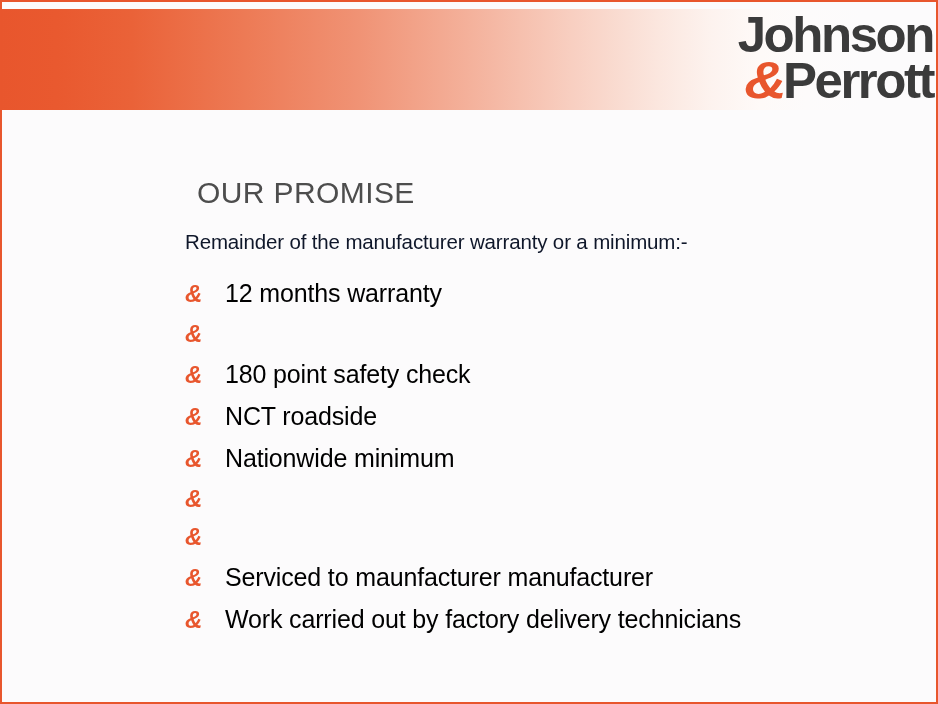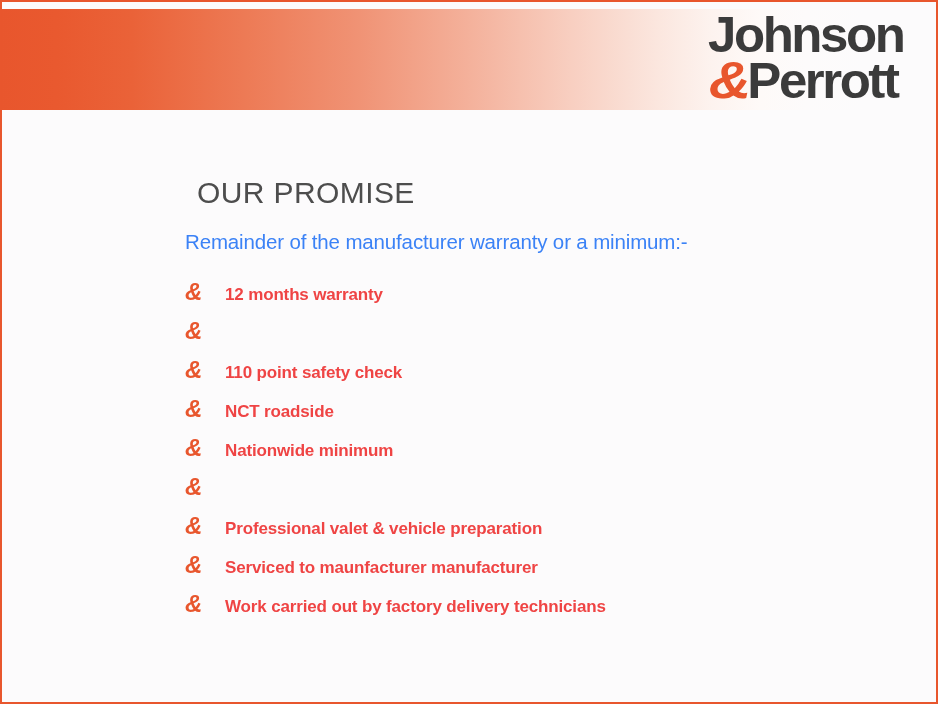--- a/index.html
+++ b/index.html
@@ -43,25 +43,25 @@
         #fdf3ef 76%,
         #fefaf8 81%,
         #fdfbfb 86%,
         #fcfbfc 92%,
         #fcfbfc 100%);
   }
 
   
   #logo {
     position: absolute;
-    right: 14px;
+    right: 3px;
     top: 8px;
     width: 228px;
     height: 98px;
-    text-align: center;
+    text-align: right;
     line-height: 1;
     z-index: 5;
     user-select: none;
   }
   .logo-line {
     display: block;
     font-family: "Liberation Sans", sans-serif;
     font-weight: bold;
     font-size: 50px;
     letter-spacing: -2.4px;
@@ -95,21 +95,21 @@
     font-weight: normal;
     color: #4d4d4d;
     letter-spacing: 0.4px;
     margin: 0 0 22px 12px;
     line-height: 1.05;
     white-space: nowrap;
   }
 
   #subtitle {
     font-size: 20.5px;
-    color: #3b82f6;
+    color: #0f172a;
     margin: 0 0 27px 0;
     letter-spacing: -0.15px;
     white-space: nowrap;
     line-height: 1.1;
   }
 
   #promise-list {
     list-style: none;
     margin: 0;
     padding: 0;
@@ -124,25 +124,24 @@
     flex: 0 0 auto;
     width: 40px;
     color: #e8562d;
     font-size: 24px;
     font-weight: bold;
     font-style: italic;
     line-height: 1;
     letter-spacing: 0;
   }
   .promise-text {
-    font-size: 17px;
-    color: #ef4444;
+    font-size: 25px;
+    color: #000000;
     letter-spacing: -0.15px;
     line-height: 1.1;
-    font-weight: bold;
   }
 </style>
 </head>
 <body>
 
 <div id="slide">
 
   <div id="header-band"></div>
 
   <div id="logo">
@@ -162,40 +161,39 @@
         <span class="bullet-amp">&amp;</span>
         <span class="promise-text">12 months warranty</span>
       </li>
 
       <li class="promise-item">
         <span class="bullet-amp">&amp;</span>
       </li>
 
       <li class="promise-item">
         <span class="bullet-amp">&amp;</span>
-        <span class="promise-text">110 point safety check</span>
+        <span class="promise-text">180 point safety check</span>
       </li>
 
       <li class="promise-item">
         <span class="bullet-amp">&amp;</span>
         <span class="promise-text">NCT roadside</span>
       </li>
 
       <li class="promise-item">
         <span class="bullet-amp">&amp;</span>
         <span class="promise-text">Nationwide minimum</span>
       </li>
 
       <li class="promise-item">
         <span class="bullet-amp">&amp;</span>
       </li>
 
       <li class="promise-item">
         <span class="bullet-amp">&amp;</span>
-        <span class="promise-text">Professional valet &amp; vehicle preparation</span>
       </li>
 
       <li class="promise-item">
         <span class="bullet-amp">&amp;</span>
         <span class="promise-text">Serviced to maunfacturer manufacturer</span>
       </li>
 
       <li class="promise-item">
         <span class="bullet-amp">&amp;</span>
         <span class="promise-text">Work carried out by factory delivery technicians</span>

